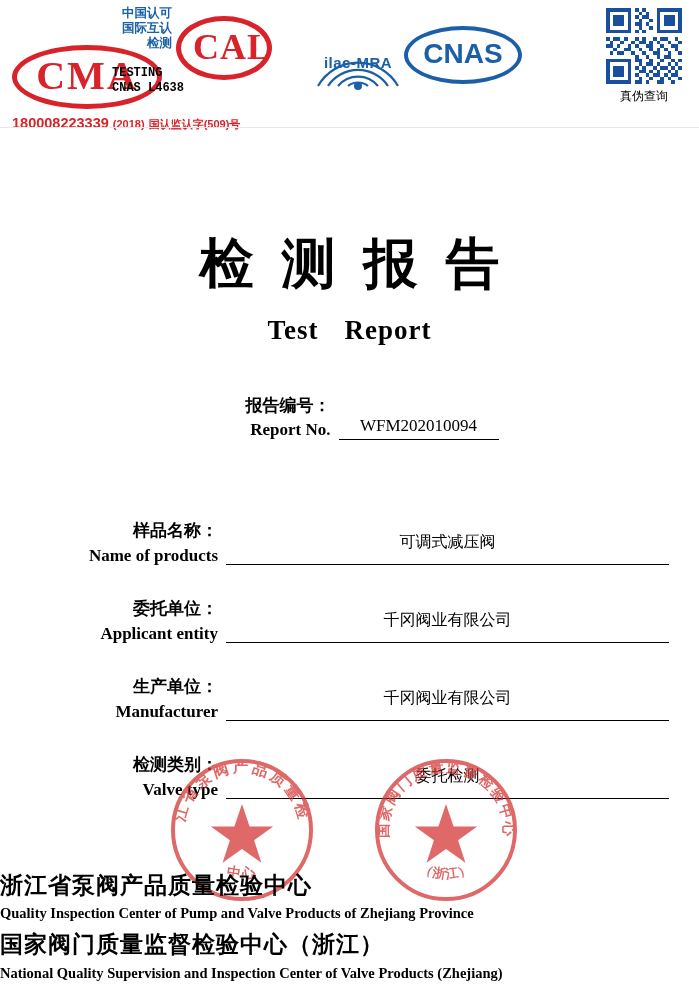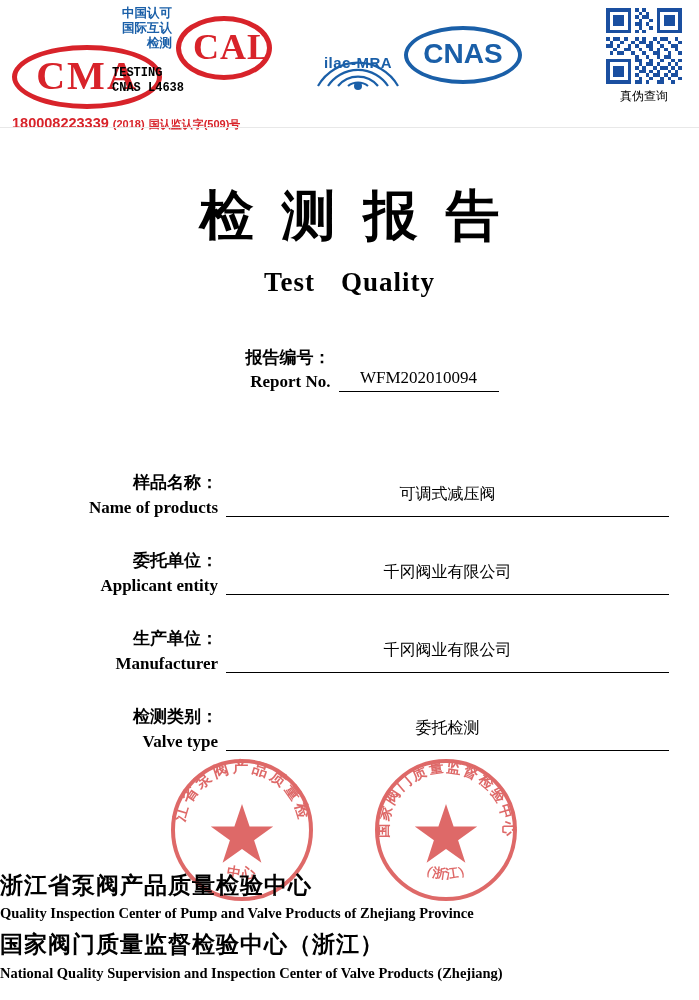--- a/index.html
+++ b/index.html
@@ -211,21 +211,21 @@
     position: absolute;
     left: 0;
     top: 127px;
     width: 699px;
     height: 1px;
     background: #e8e8e8;
   }
 
   
   .title-cn {
-    margin-top: 52px;
+    margin-top: 100px;
     text-align: center;
     font-family: "Liberation Serif", serif;
     font-weight: bold;
     font-size: 54px;
     letter-spacing: 28px;
     text-indent: 28px;
     color: #000;
   }
   .title-en {
     margin-top: 14px;
@@ -518,21 +518,21 @@
       </g>
     </svg>
     <div class="qr-label">真伪查询</div>
   </div>
 
   <div class="header-rule"></div>
 </div>
 
 <div class="title-cn">检测报告</div>
 <div class="title-en">
-  <span>Test</span><span class="gap"></span><span>Quality</span>
+  <span>Test</span><span class="gap"></span><span>Report</span>
 </div>
 
 <div class="reportno">
   <div class="labels">
     <div class="lab-cn">报告编号：</div>
     <div class="lab-en">Report No.</div>
   </div>
   <div class="value">WFM202010094</div>
 </div>
 

